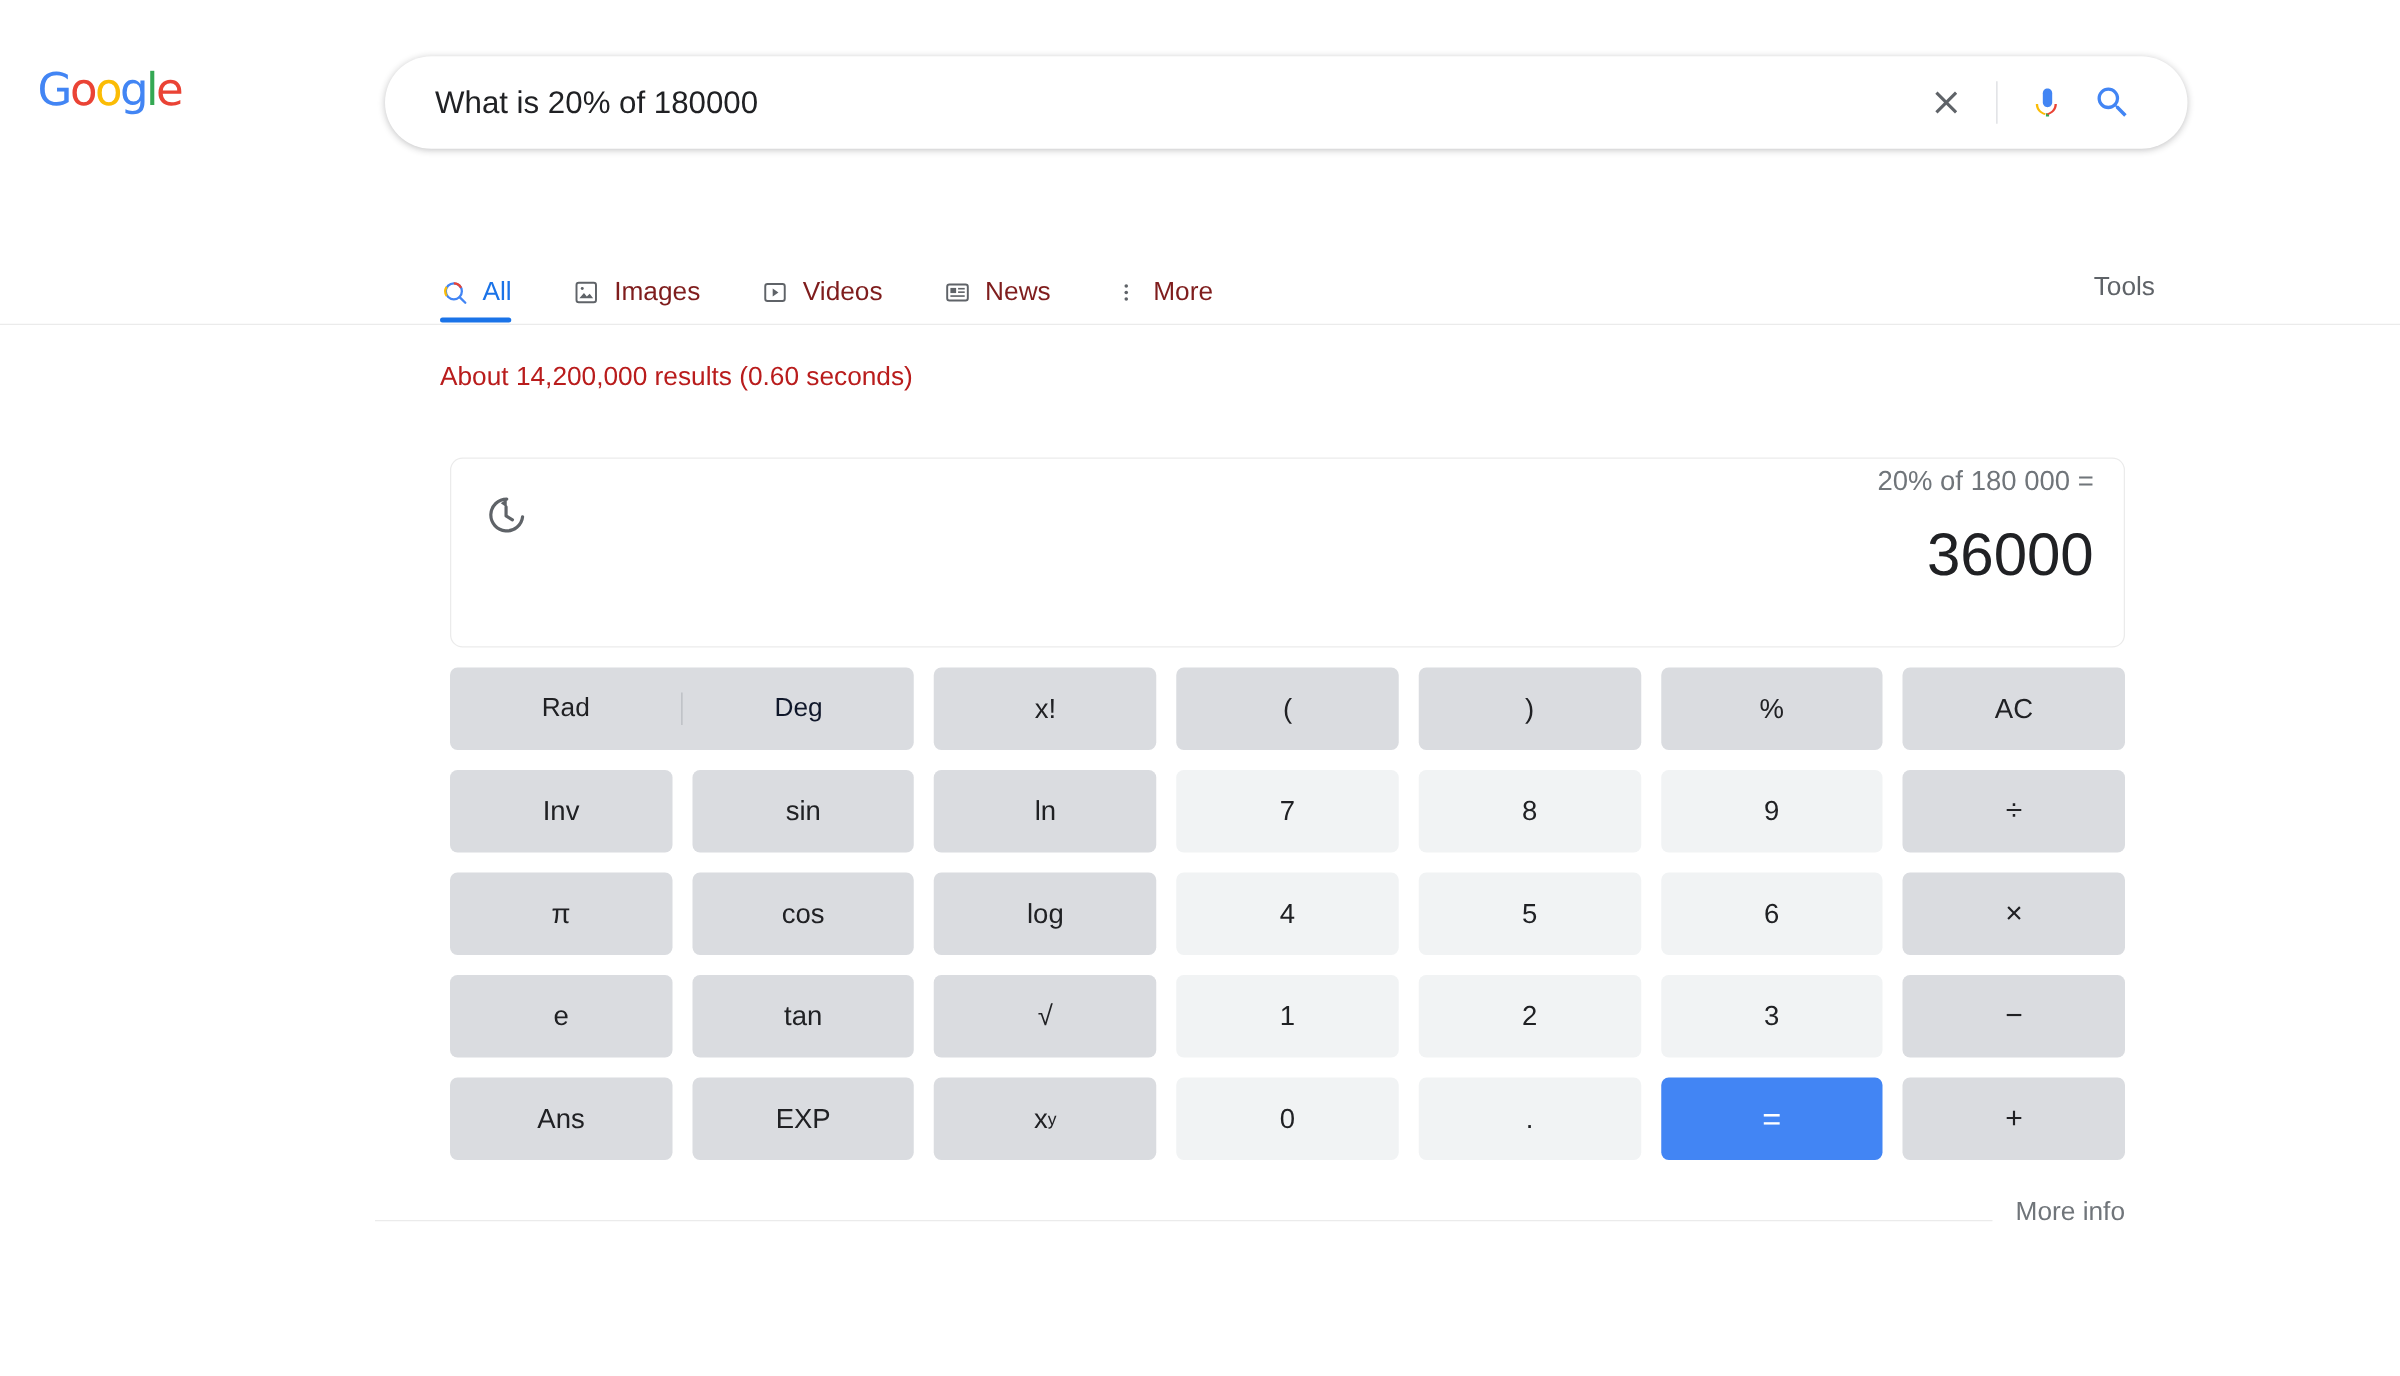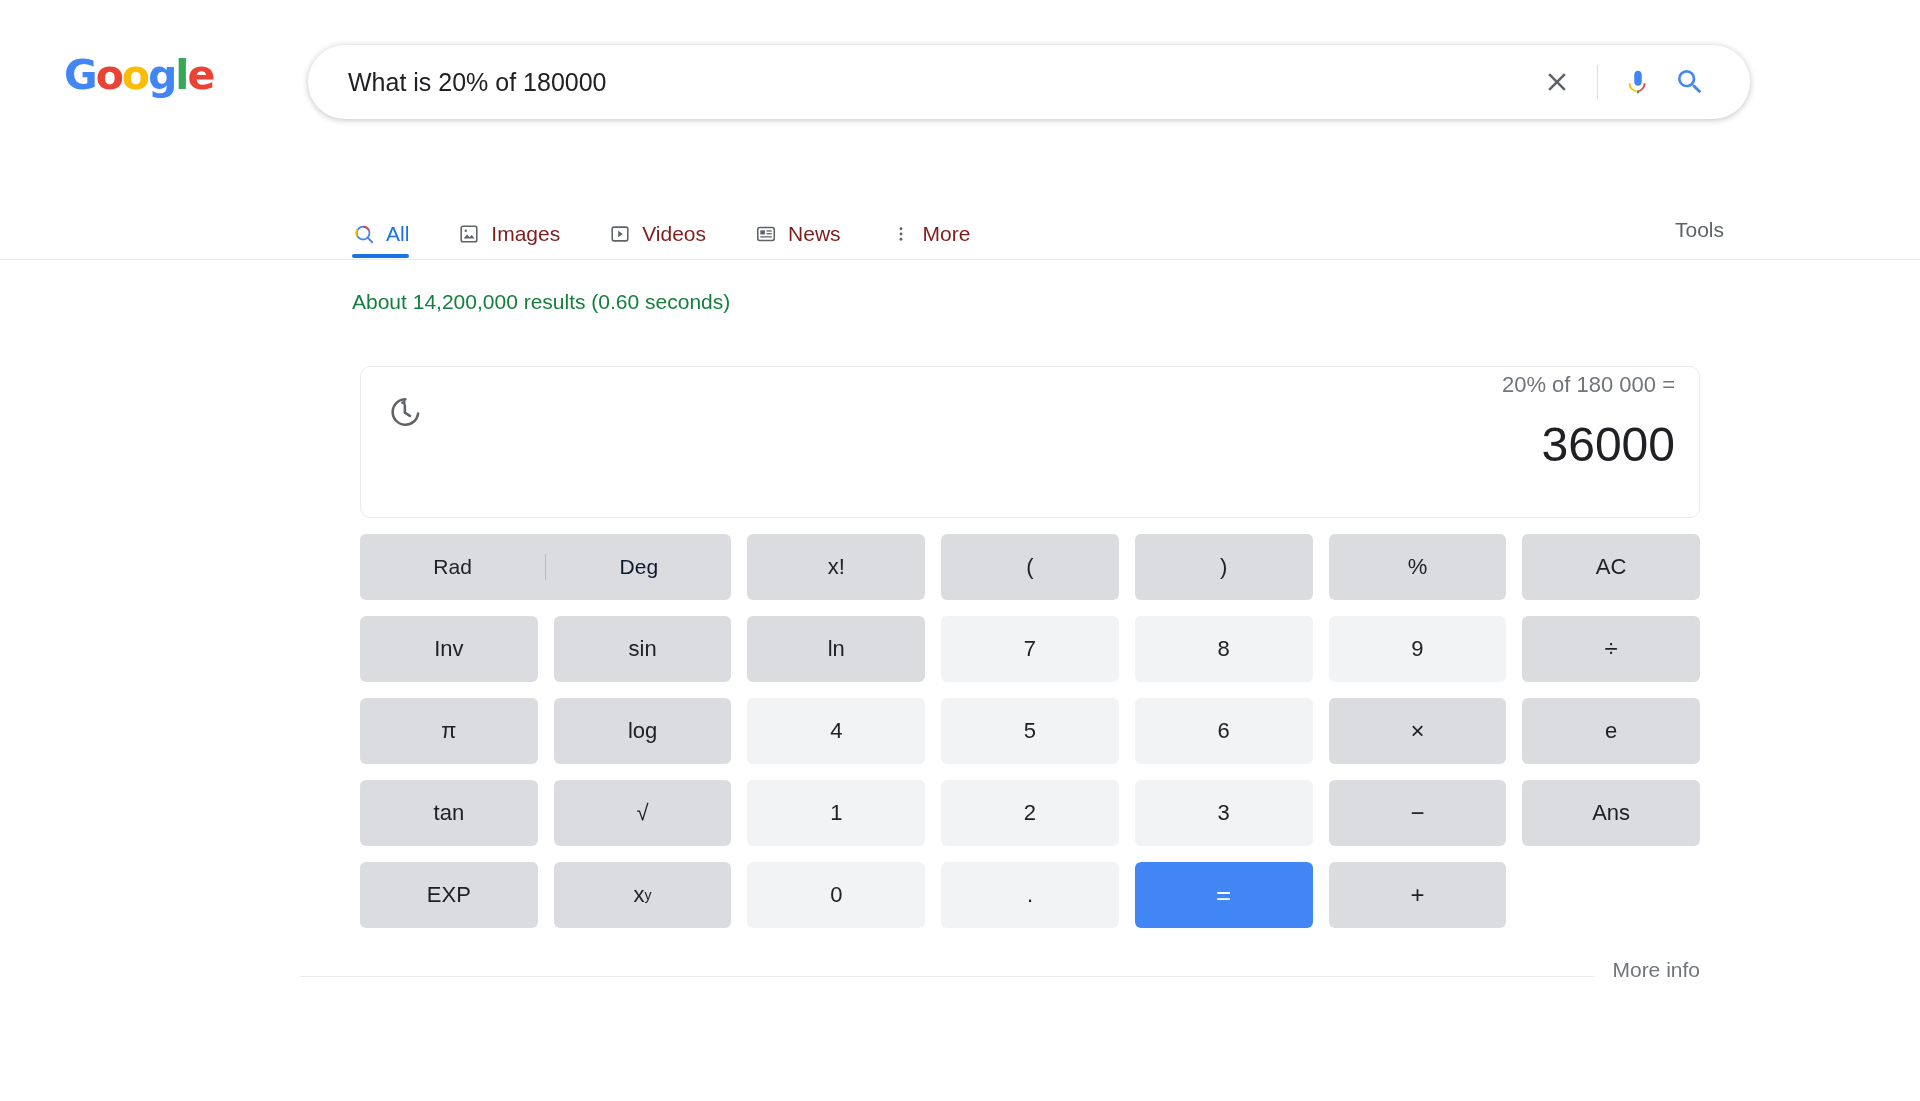--- a/index.html
+++ b/index.html
@@ -9,25 +9,24 @@
     background: #ffffff;
     font-family: "Liberation Sans", sans-serif;
     -webkit-font-smoothing: antialiased;
   }
   .page { position: relative; width: 1920px; height: 1101px; overflow: hidden; background:#fff; }
 
   
   .header { position: relative; height: 160px; }
   .logo {
     position: absolute; left: 30px; top: 55px;
-    font-size: 41px; letter-spacing: -2px;
+    font-size: 36px; letter-spacing: -2px;
     font-family: "DejaVu Sans", sans-serif;
-    font-weight: 700; line-height: 1;
+    font-weight: 400; line-height: 1;
     user-select: none;
-    margin-left: 34px;
   }
   .logo span { display:inline-block; }
   .l-b1 { color:#4285F4; } .l-r1 { color:#EA4335; } .l-y  { color:#FBBC05; }
   .l-b2 { color:#4285F4; } .l-g  { color:#34A853; } .l-r2 { color:#EA4335; }
 
   .searchbar {
     position: absolute; left: 308px; top: 45px;
     width: 1442px; height: 74px;
     background: #fff;
     border-radius: 40px;
@@ -68,21 +67,21 @@
   }
   .tab-ico { display:flex; align-items:center; justify-content:center; width:24px; height:24px; }
   .tools-btn {
     position:absolute; right: 196px; top: 12px;
     font-size: 21px; color:#5f6368; cursor:pointer; height: 40px; display:flex; align-items:center;
   }
 
   
   .result-stats {
     position:absolute; left: 352px; top: 290px;
-    font-size: 21px; color: #15803d;
+    font-size: 21px; color: #b91c1c;
   }
 
   
   .calc { position: absolute; left: 360px; top: 366px; width: 1340px; }
 
   .calc-display {
     position: relative;
     height: 152px;
     border: 1px solid #ebebeb;
     border-radius: 10px;
@@ -283,20 +282,21 @@
 
       <button class="key">Inv</button>
       <button class="key">sin</button>
       <button class="key">ln</button>
       <button class="key num">7</button>
       <button class="key num">8</button>
       <button class="key num">9</button>
       <button class="key op">÷</button>
 
       <button class="key">π</button>
+      <button class="key">cos</button>
       <button class="key">log</button>
       <button class="key num">4</button>
       <button class="key num">5</button>
       <button class="key num">6</button>
       <button class="key op">×</button>
 
       <button class="key">e</button>
       <button class="key">tan</button>
       <button class="key">√</button>
       <button class="key num">1</button>

